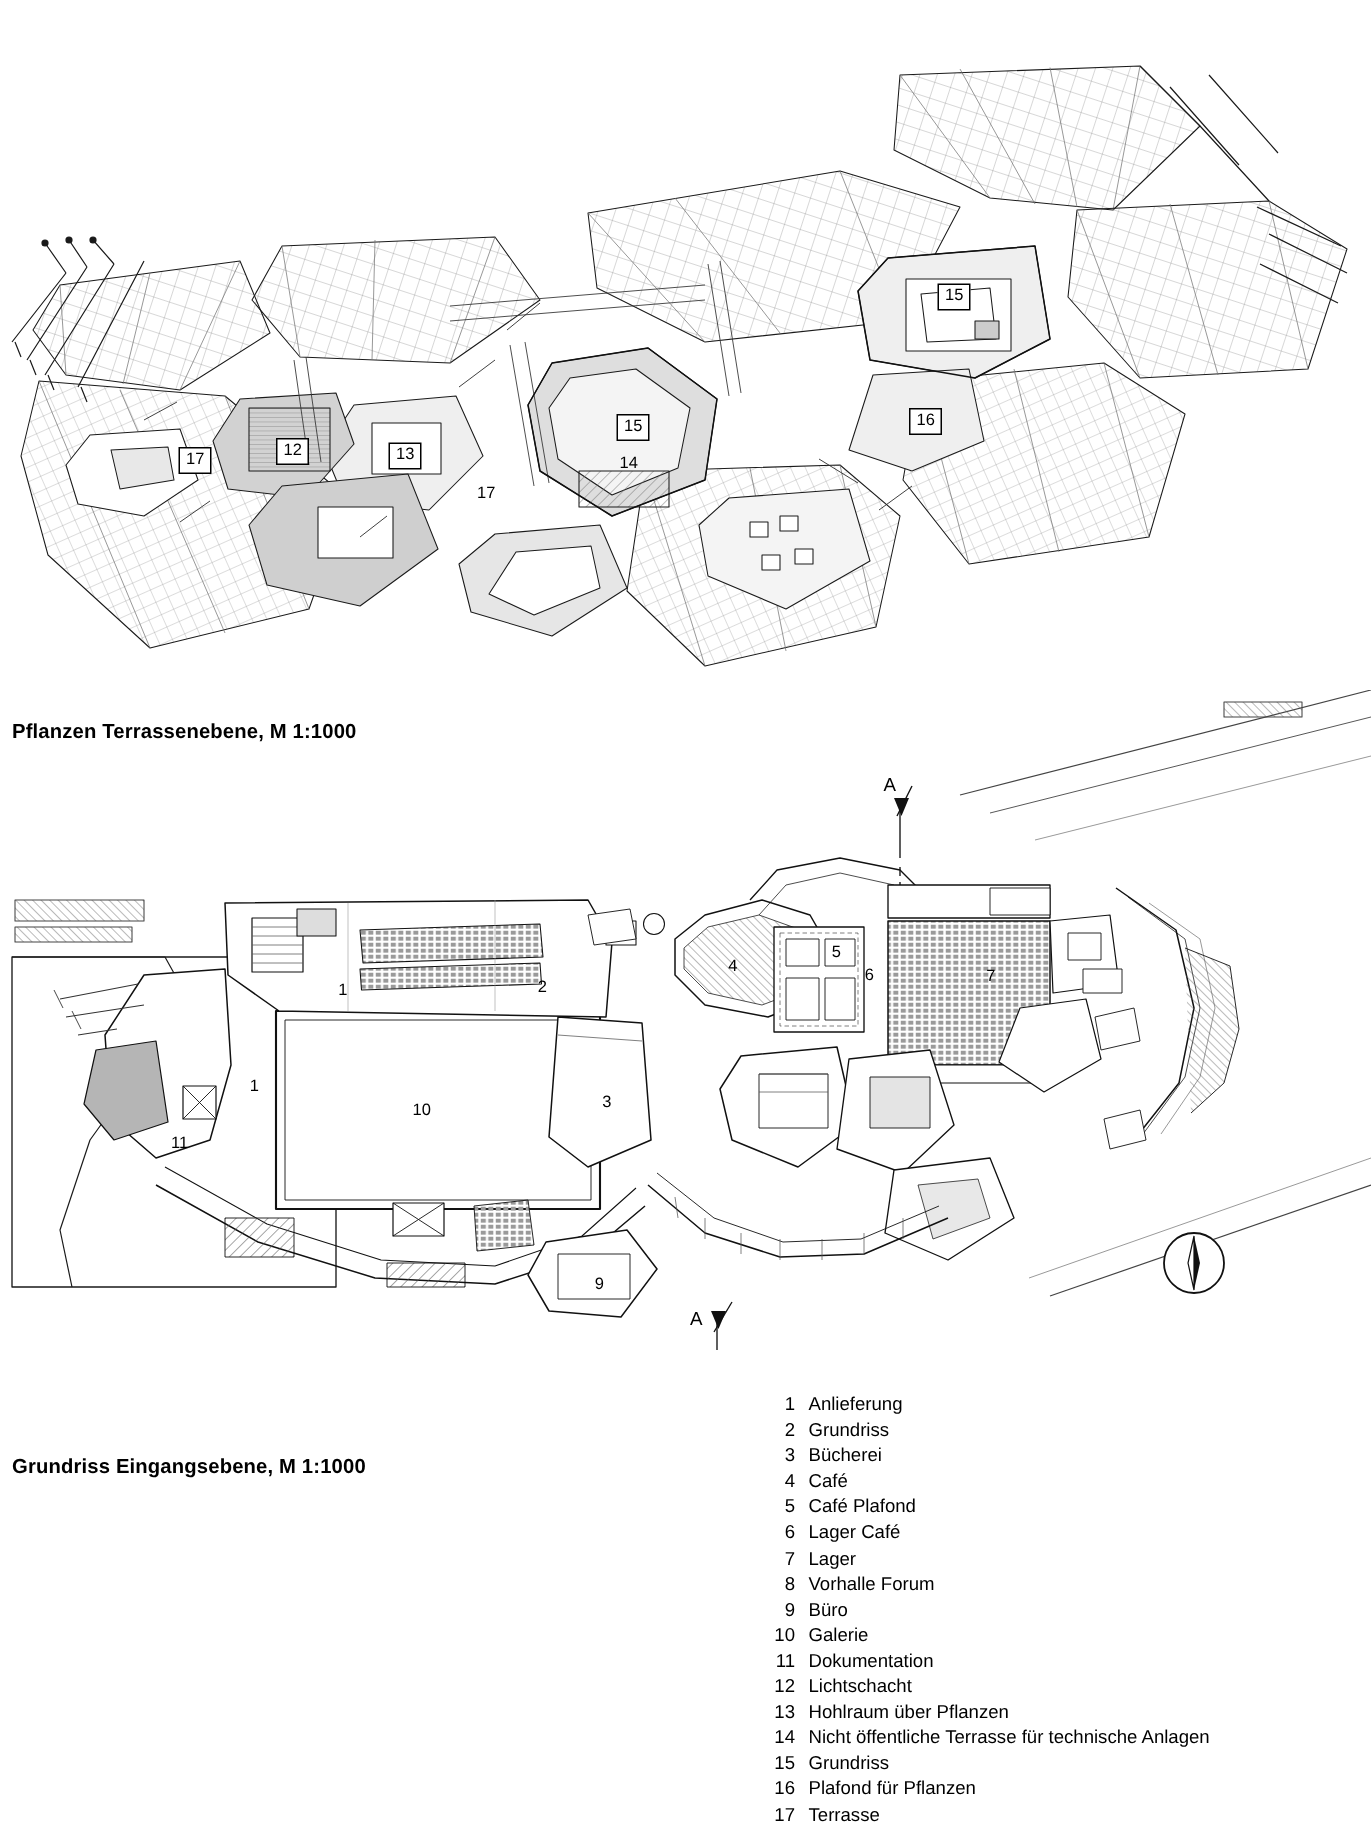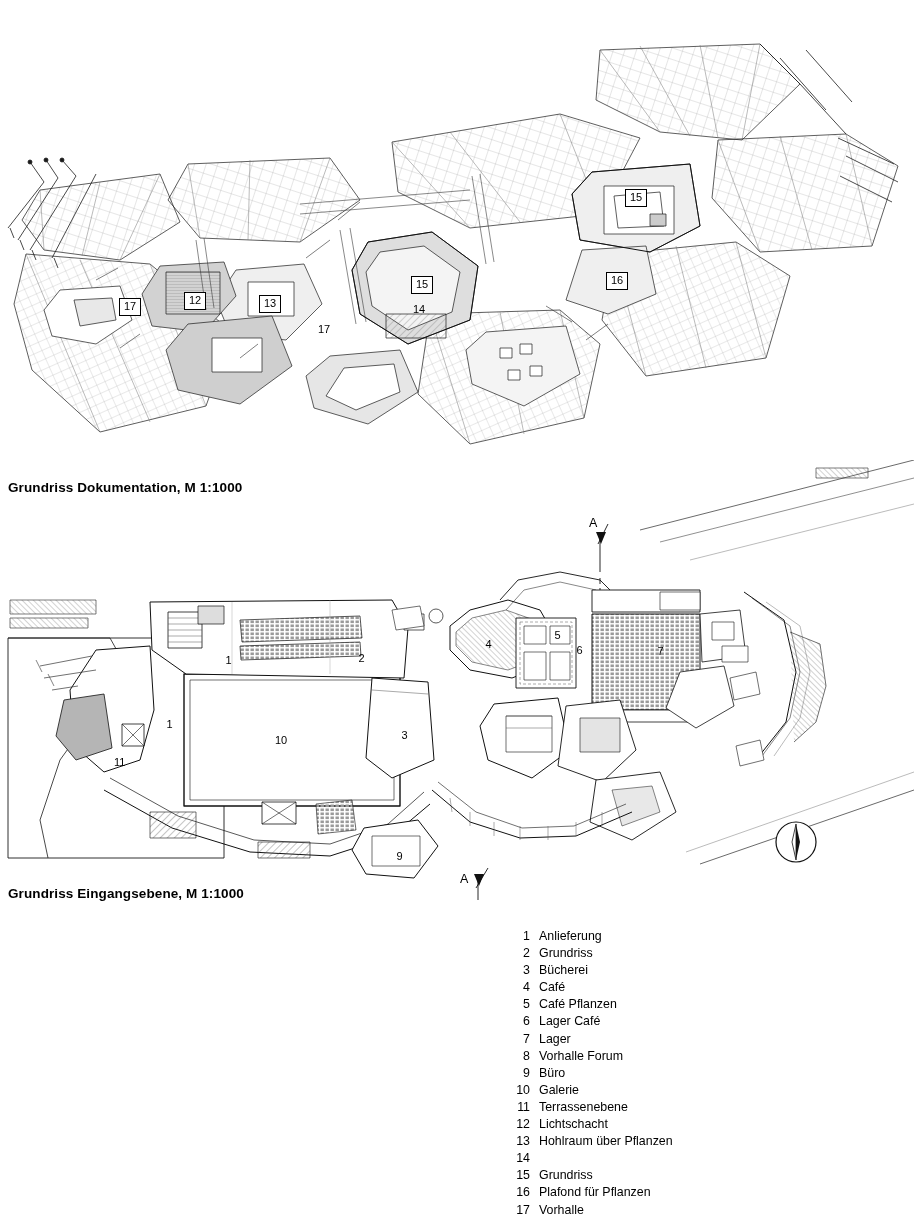--- a/index.html
+++ b/index.html
@@ -51,21 +51,21 @@
     font-weight: bold;
     letter-spacing: 0.1px;
     white-space: nowrap;
   }
   #caption-terrace {
     left: 8px;
     top: 480px;
   }
   #caption-entrance {
     left: 8px;
-    top: 886px;
+    top: 970px;
   }
 
   
   #legend {
     position: absolute;
     left: 508px;
     top: 928px;
     width: 400px;
   }
   .legend-row {
@@ -228,21 +228,21 @@
     <div class="room-num" style="left:119px; top:284px;">17</div>
     <div class="room-num" style="left:184px; top:278px;">12</div>
     <div class="room-num" style="left:259px; top:281px;">13</div>
     <div class="room-num plain" style="left:318px; top:310px;">17</div>
     <div class="room-num" style="left:411px; top:262px;">15</div>
     <div class="room-num plain" style="left:413px; top:290px;">14</div>
     <div class="room-num" style="left:625px; top:175px;">15</div>
     <div class="room-num" style="left:606px; top:258px;">16</div>
   </div>
 
-  <div class="caption" id="caption-terrace">Grundriss Dokumentation, M 1:1000</div>
+  <div class="caption" id="caption-terrace">Pflanzen Terrassenebene, M 1:1000</div>
 
   <div class="plan" id="entrance-plan">
     <svg viewBox="0 0 914 450" xmlns="http://www.w3.org/2000/svg">
       <defs>
         <pattern id="hatch2" width="5" height="5" patternUnits="userSpaceOnUse" patternTransform="rotate(45)">
           <path d="M0 0 L0 5" stroke="#555555" stroke-width="0.7" fill="none"></path>
         </pattern>
         <pattern id="hatch3" width="4" height="4" patternUnits="userSpaceOnUse" patternTransform="rotate(-45)">
           <path d="M0 0 L0 4" stroke="#666666" stroke-width="0.6" fill="none"></path>
         </pattern>
@@ -399,21 +399,21 @@
     <div class="legend-row">
       <span class="legend-num">3</span>
       <span class="legend-label">Bücherei</span>
     </div>
     <div class="legend-row">
       <span class="legend-num">4</span>
       <span class="legend-label">Café</span>
     </div>
     <div class="legend-row">
       <span class="legend-num">5</span>
-      <span class="legend-label">Café Pflanzen</span>
+      <span class="legend-label">Café Plafond</span>
     </div>
     <div class="legend-row">
       <span class="legend-num">6</span>
       <span class="legend-label">Lager Café</span>
     </div>
     <div class="legend-row">
       <span class="legend-num">7</span>
       <span class="legend-label">Lager</span>
     </div>
     <div class="legend-row">
@@ -423,41 +423,42 @@
     <div class="legend-row">
       <span class="legend-num">9</span>
       <span class="legend-label">Büro</span>
     </div>
     <div class="legend-row">
       <span class="legend-num">10</span>
       <span class="legend-label">Galerie</span>
     </div>
     <div class="legend-row">
       <span class="legend-num">11</span>
-      <span class="legend-label">Terrassenebene</span>
+      <span class="legend-label">Dokumentation</span>
     </div>
     <div class="legend-row">
       <span class="legend-num">12</span>
       <span class="legend-label">Lichtschacht</span>
     </div>
     <div class="legend-row">
       <span class="legend-num">13</span>
       <span class="legend-label">Hohlraum über Pflanzen</span>
     </div>
     <div class="legend-row">
       <span class="legend-num">14</span>
+      <span class="legend-label">Nicht öffentliche Terrasse für technische Anlagen</span>
     </div>
     <div class="legend-row">
       <span class="legend-num">15</span>
       <span class="legend-label">Grundriss</span>
     </div>
     <div class="legend-row">
       <span class="legend-num">16</span>
       <span class="legend-label">Plafond für Pflanzen</span>
     </div>
     <div class="legend-row">
       <span class="legend-num">17</span>
-      <span class="legend-label">Vorhalle</span>
+      <span class="legend-label">Terrasse</span>
     </div>
 
   </div>
 
 </div>
 
 </body></html>

